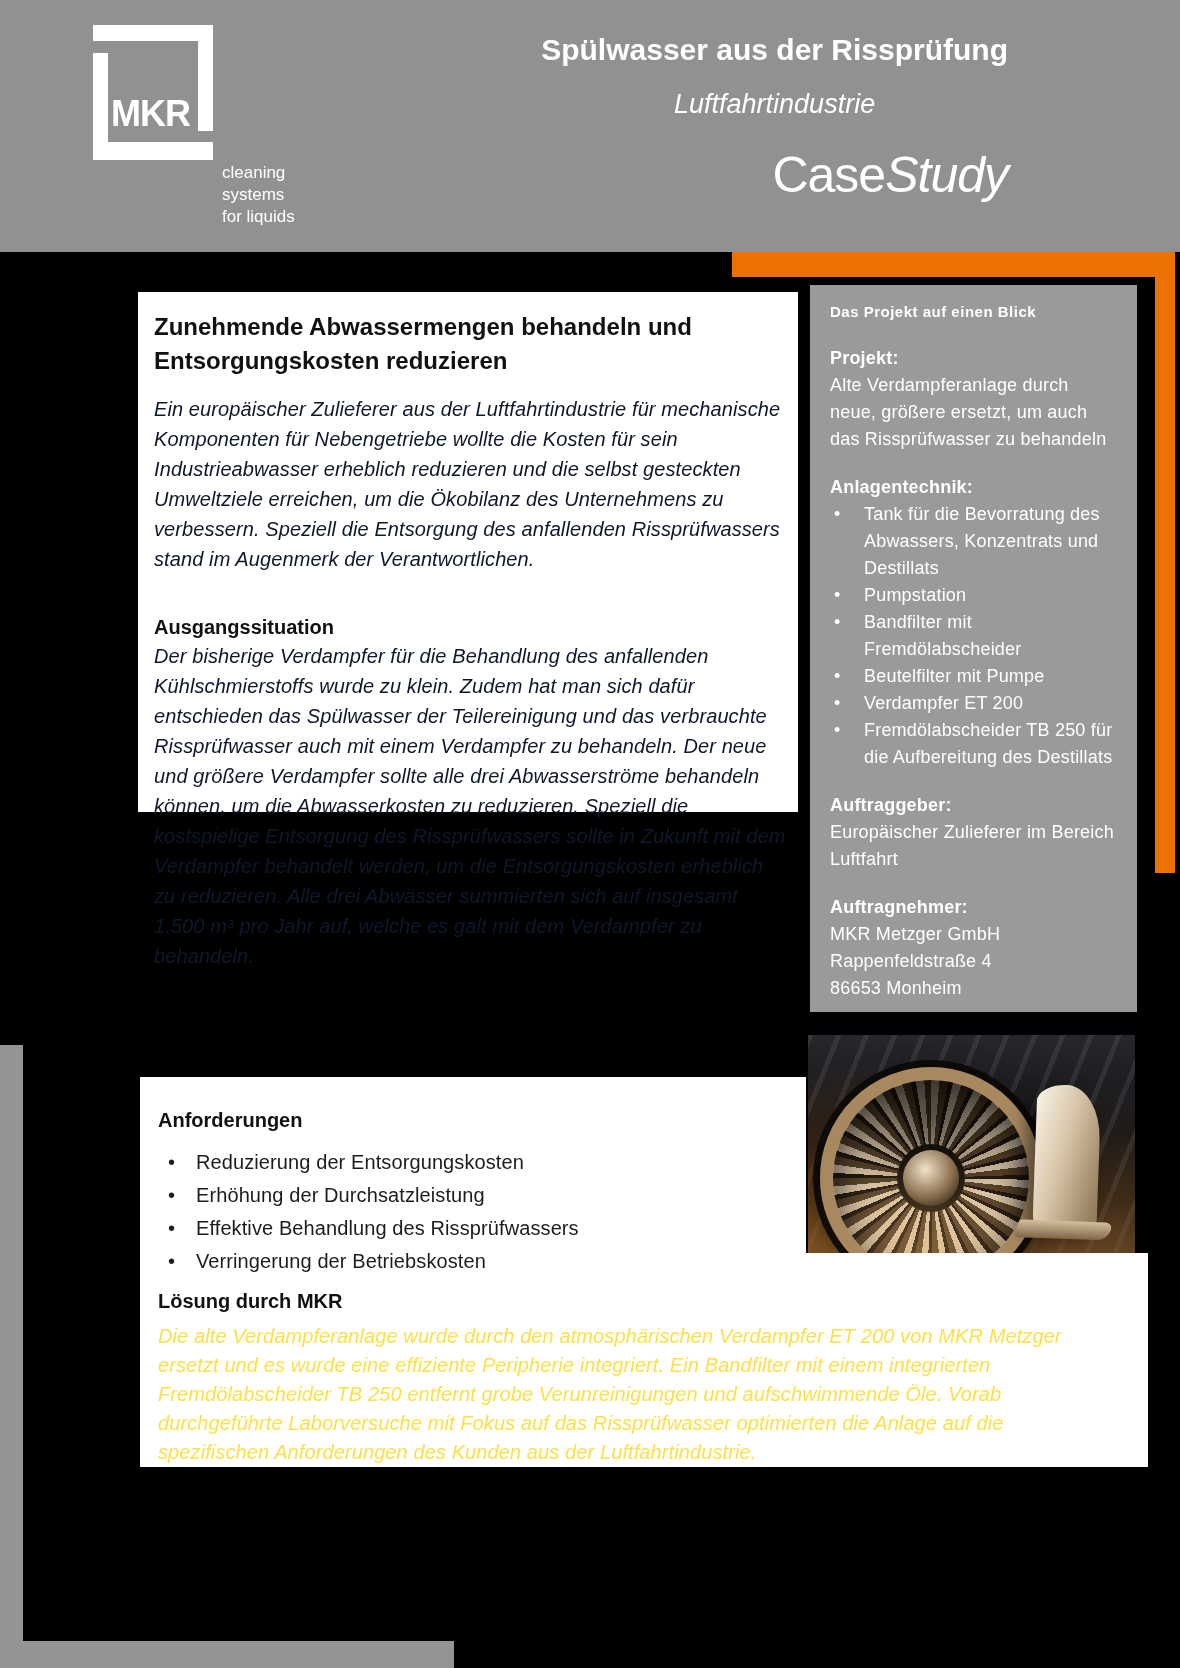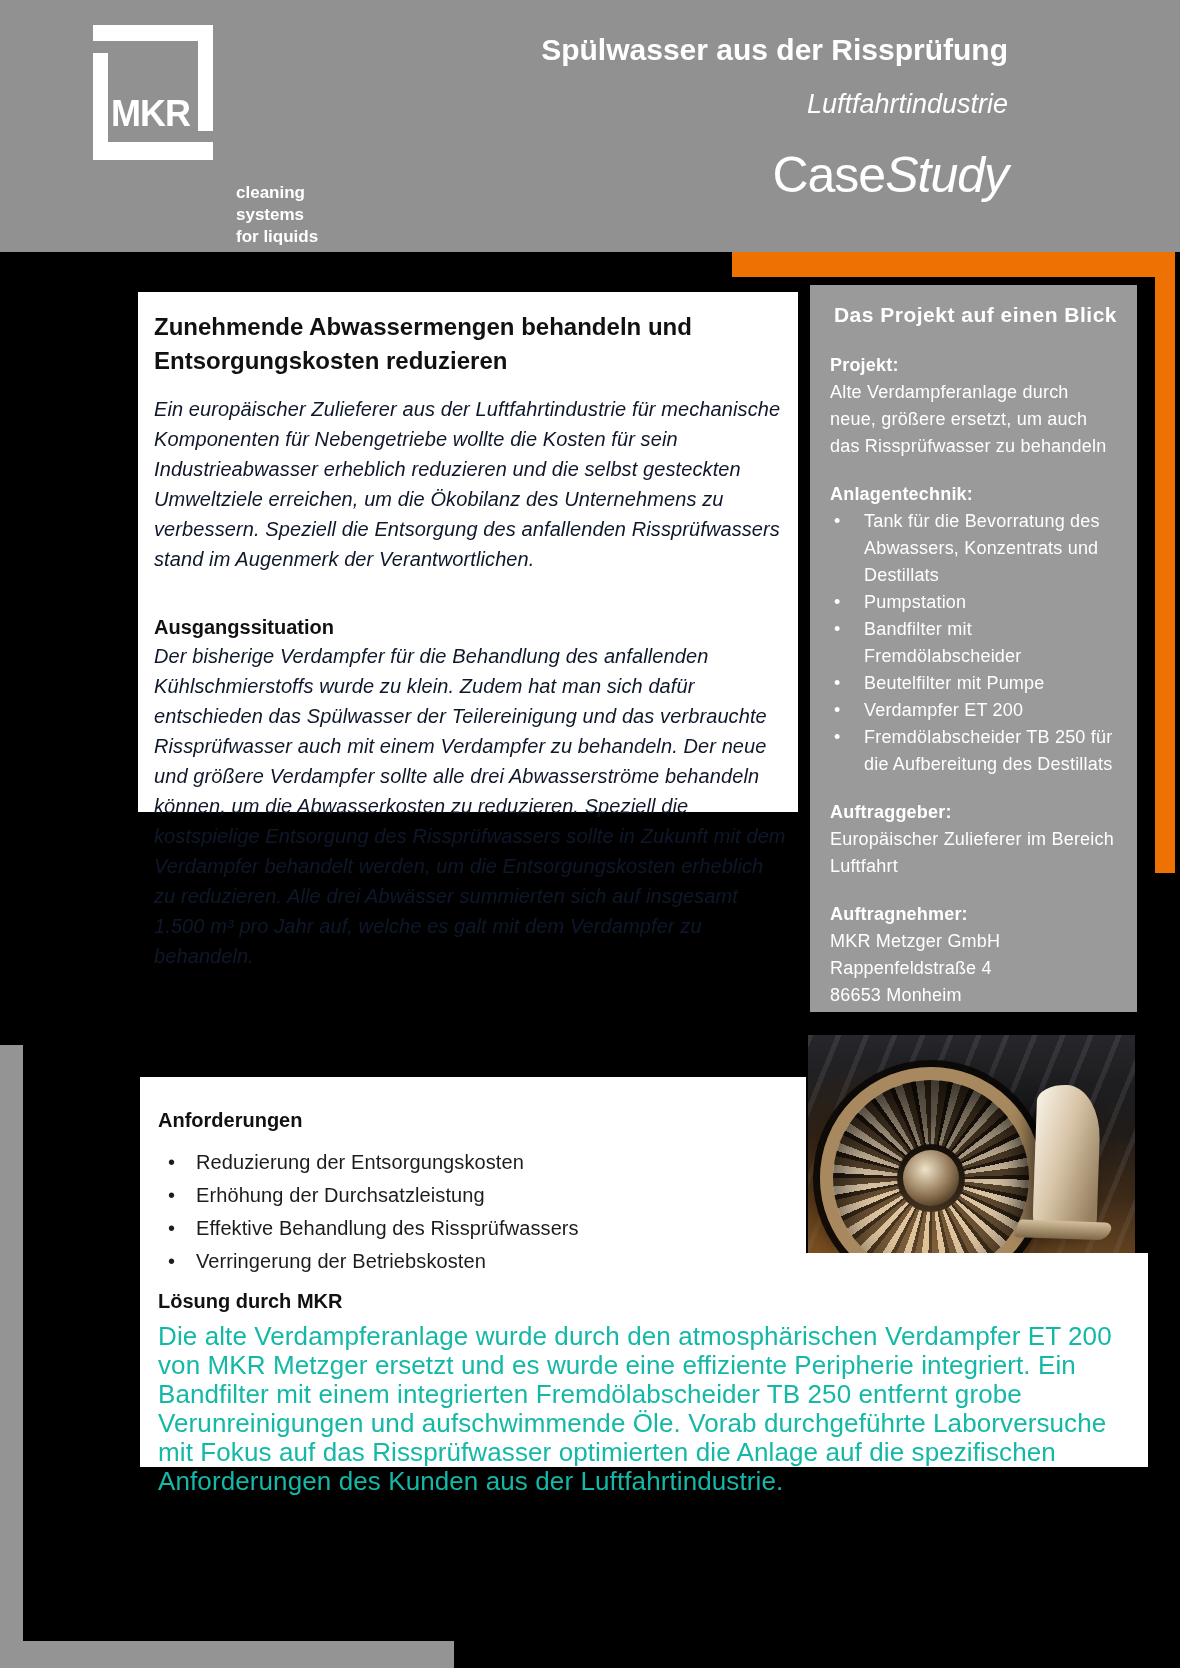--- a/index.html
+++ b/index.html
@@ -17,39 +17,39 @@
   }
   
   .header{position:absolute;left:0;top:0;width:1180px;height:252px;background:var(--header-gray);}
   .logo{position:absolute;left:93px;top:25px;width:120px;height:135px;}
   .logo .bar{position:absolute;background:#fff;}
   .logo .bar-top{left:0;top:0;width:120px;height:16px;}
   .logo .bar-right{right:0;top:0;width:15px;height:106px;}
   .logo .bar-bottom{left:0;bottom:0;width:120px;height:18px;}
   .logo .bar-left{left:0;top:28px;width:15px;height:107px;}
   .logo-text{position:absolute;left:18px;bottom:25px;font-size:36px;font-weight:bold;color:#fff;letter-spacing:-1px;}
-  .tagline{position:absolute;left:236px;top:162px;color:#fff;font-size:17px;font-weight:bold;line-height:22px;margin-top:20px;}
+  .tagline{position:absolute;left:222px;top:162px;color:#fff;font-size:17px;font-weight:normal;line-height:22px;}
   .header-right{position:absolute;right:172px;top:33px;text-align:right;color:#fff;}
   .hr-title{font-size:30px;font-weight:bold;letter-spacing:0;}
-  .hr-sub{font-size:27px;font-style:italic;margin-top:22px;font-weight:normal;}
+  .hr-sub{font-size:27px;font-style:italic;margin-top:22px;font-weight:normal;text-align:center;}
   .hr-case{font-size:50px;margin-top:26px;letter-spacing:-1px;}
   .hr-case .case-n{font-weight:normal;}
   .hr-case .case-b{font-weight:normal;font-style:italic;}
   
   .orange-band{position:absolute;left:732px;top:252px;width:443px;height:25px;background:var(--orange);}
   .orange-bar{position:absolute;left:1155px;top:252px;width:20px;height:621px;background:var(--orange);}
   
   .box1{position:absolute;left:138px;top:292px;width:660px;height:520px;background:#fff;padding:14px 14px 0 16px;}
   .h1{font-size:24px;font-weight:bold;line-height:34px;color:#111;width:610px;margin:4px 0 16px 0;}
   .body-text{font-size:20px;line-height:30px;color:#0f172a;width:632px;letter-spacing:.1px;font-style:italic;}
   .h2{font-size:20px;font-weight:bold;color:#111;margin:42px 0 2px 0;}
   
   .sidebar{position:absolute;left:810px;top:285px;width:327px;height:727px;background:var(--sidebar-gray);
     color:#fff;padding:18px 20px 0 20px;letter-spacing:.2px;}
-  .sb-title{font-size:21px;font-weight:bold;letter-spacing:.5px;margin-bottom:28px;text-align:right;}
+  .sb-title{font-size:15px;font-weight:bold;letter-spacing:.5px;margin-bottom:28px;}
   .sb-label{font-size:18px;font-weight:bold;margin:24px 0 3px 0;}
   .sb-label.first{margin-top:0;}
   .sb-text{font-size:18px;line-height:27px;}
   .tech-item{position:relative;font-size:18px;line-height:27px;padding-left:34px;}
   .tech-item::before{content:"\2022";position:absolute;left:4px;top:0;}
   .addr-line{font-size:18px;line-height:27px;}
   
   .photo{position:absolute;left:808px;top:1035px;width:327px;height:218px;overflow:hidden;
     background:
       radial-gradient(ellipse at 22% 102%, rgba(205,130,48,.65), rgba(120,70,25,.35) 40%, transparent 62%),
@@ -76,21 +76,21 @@
   .blade::after{content:"";position:absolute;left:-16px;bottom:-12px;width:94px;height:18px;
     background:linear-gradient(#d4bf9d,#7d6747);border-radius:4px 10px 12px 6px;transform:skewX(-18deg);}
   
   .boxA{position:absolute;left:140px;top:1077px;width:666px;height:390px;background:#fff;padding:32px 0 0 18px;}
   .boxB{position:absolute;left:806px;top:1253px;width:342px;height:214px;background:#fff;}
   .req-title{font-size:20px;font-weight:bold;color:#111;margin-bottom:14px;}
   .req-item{position:relative;font-size:20px;line-height:33px;color:#1c1c1c;padding-left:38px;letter-spacing:.1px;}
   .req-item::before{content:"\2022";position:absolute;left:10px;top:0;}
   .solution{position:absolute;left:158px;top:1290px;width:962px;z-index:3;}
   .sol-title{font-size:20px;font-weight:bold;color:#111;margin-bottom:9px;}
-  .sol-body{font-size:26px;line-height:29px;color:#14b8a6;letter-spacing:.1px;}
+  .sol-body{font-size:20px;line-height:29px;color:#fde047;letter-spacing:.1px;font-style:italic;}
   
   .strip-v{position:absolute;left:0;top:1045px;width:23px;height:623px;background:var(--strip-gray);}
   .strip-h{position:absolute;left:0;top:1641px;width:454px;height:27px;background:var(--strip-gray);}
 </style>
 </head>
 <body>
 
 <div id="page">
 
   <div class="header">

